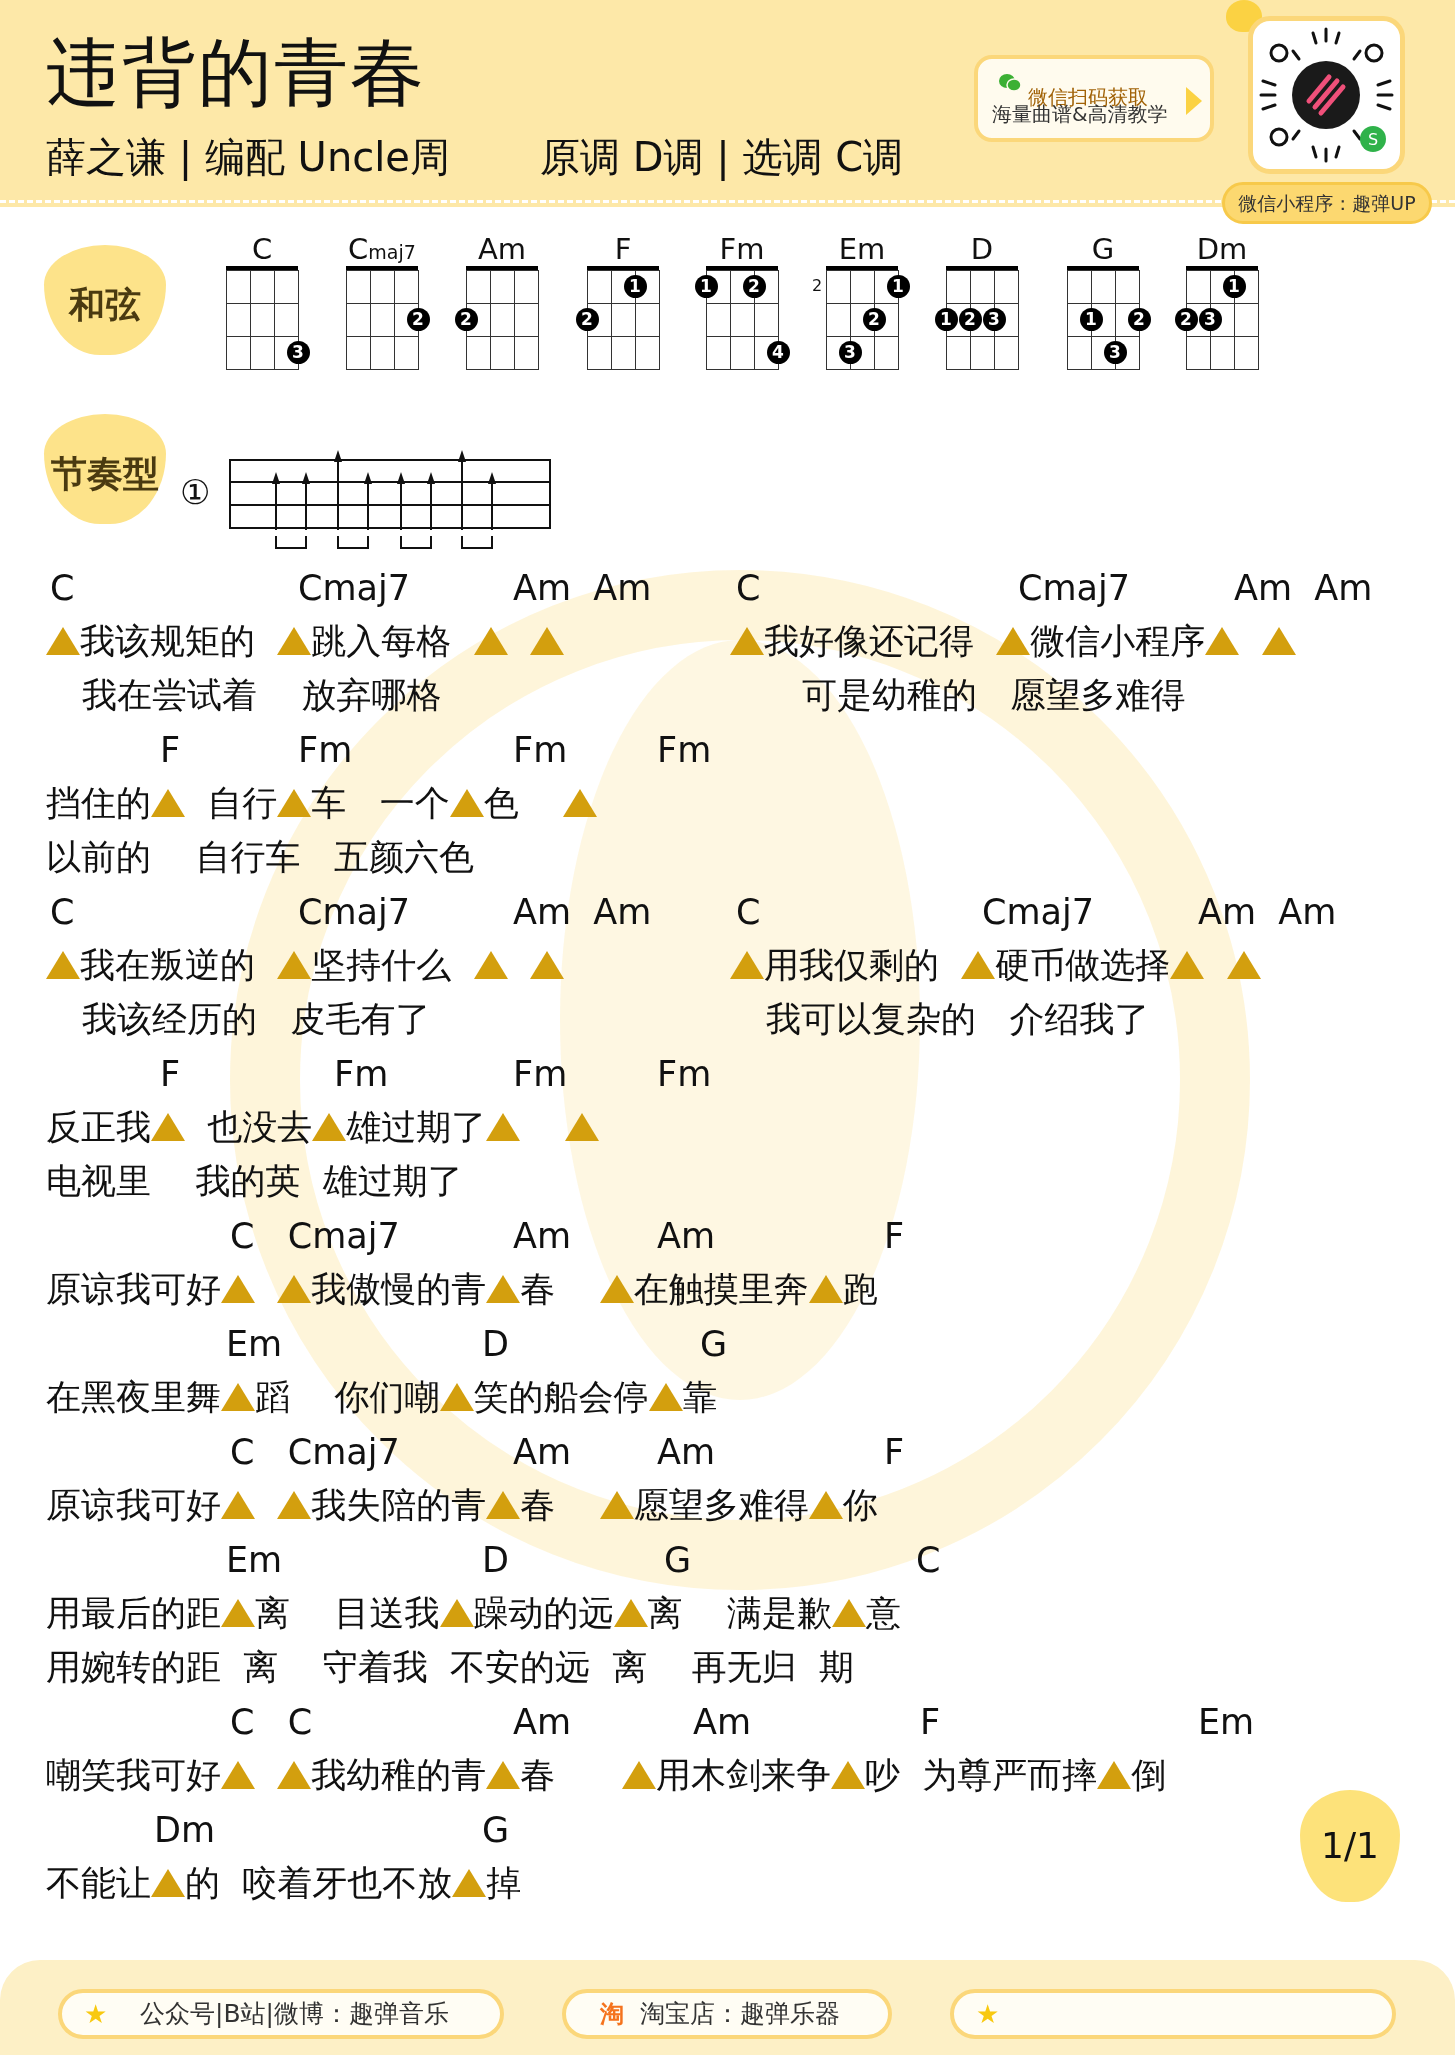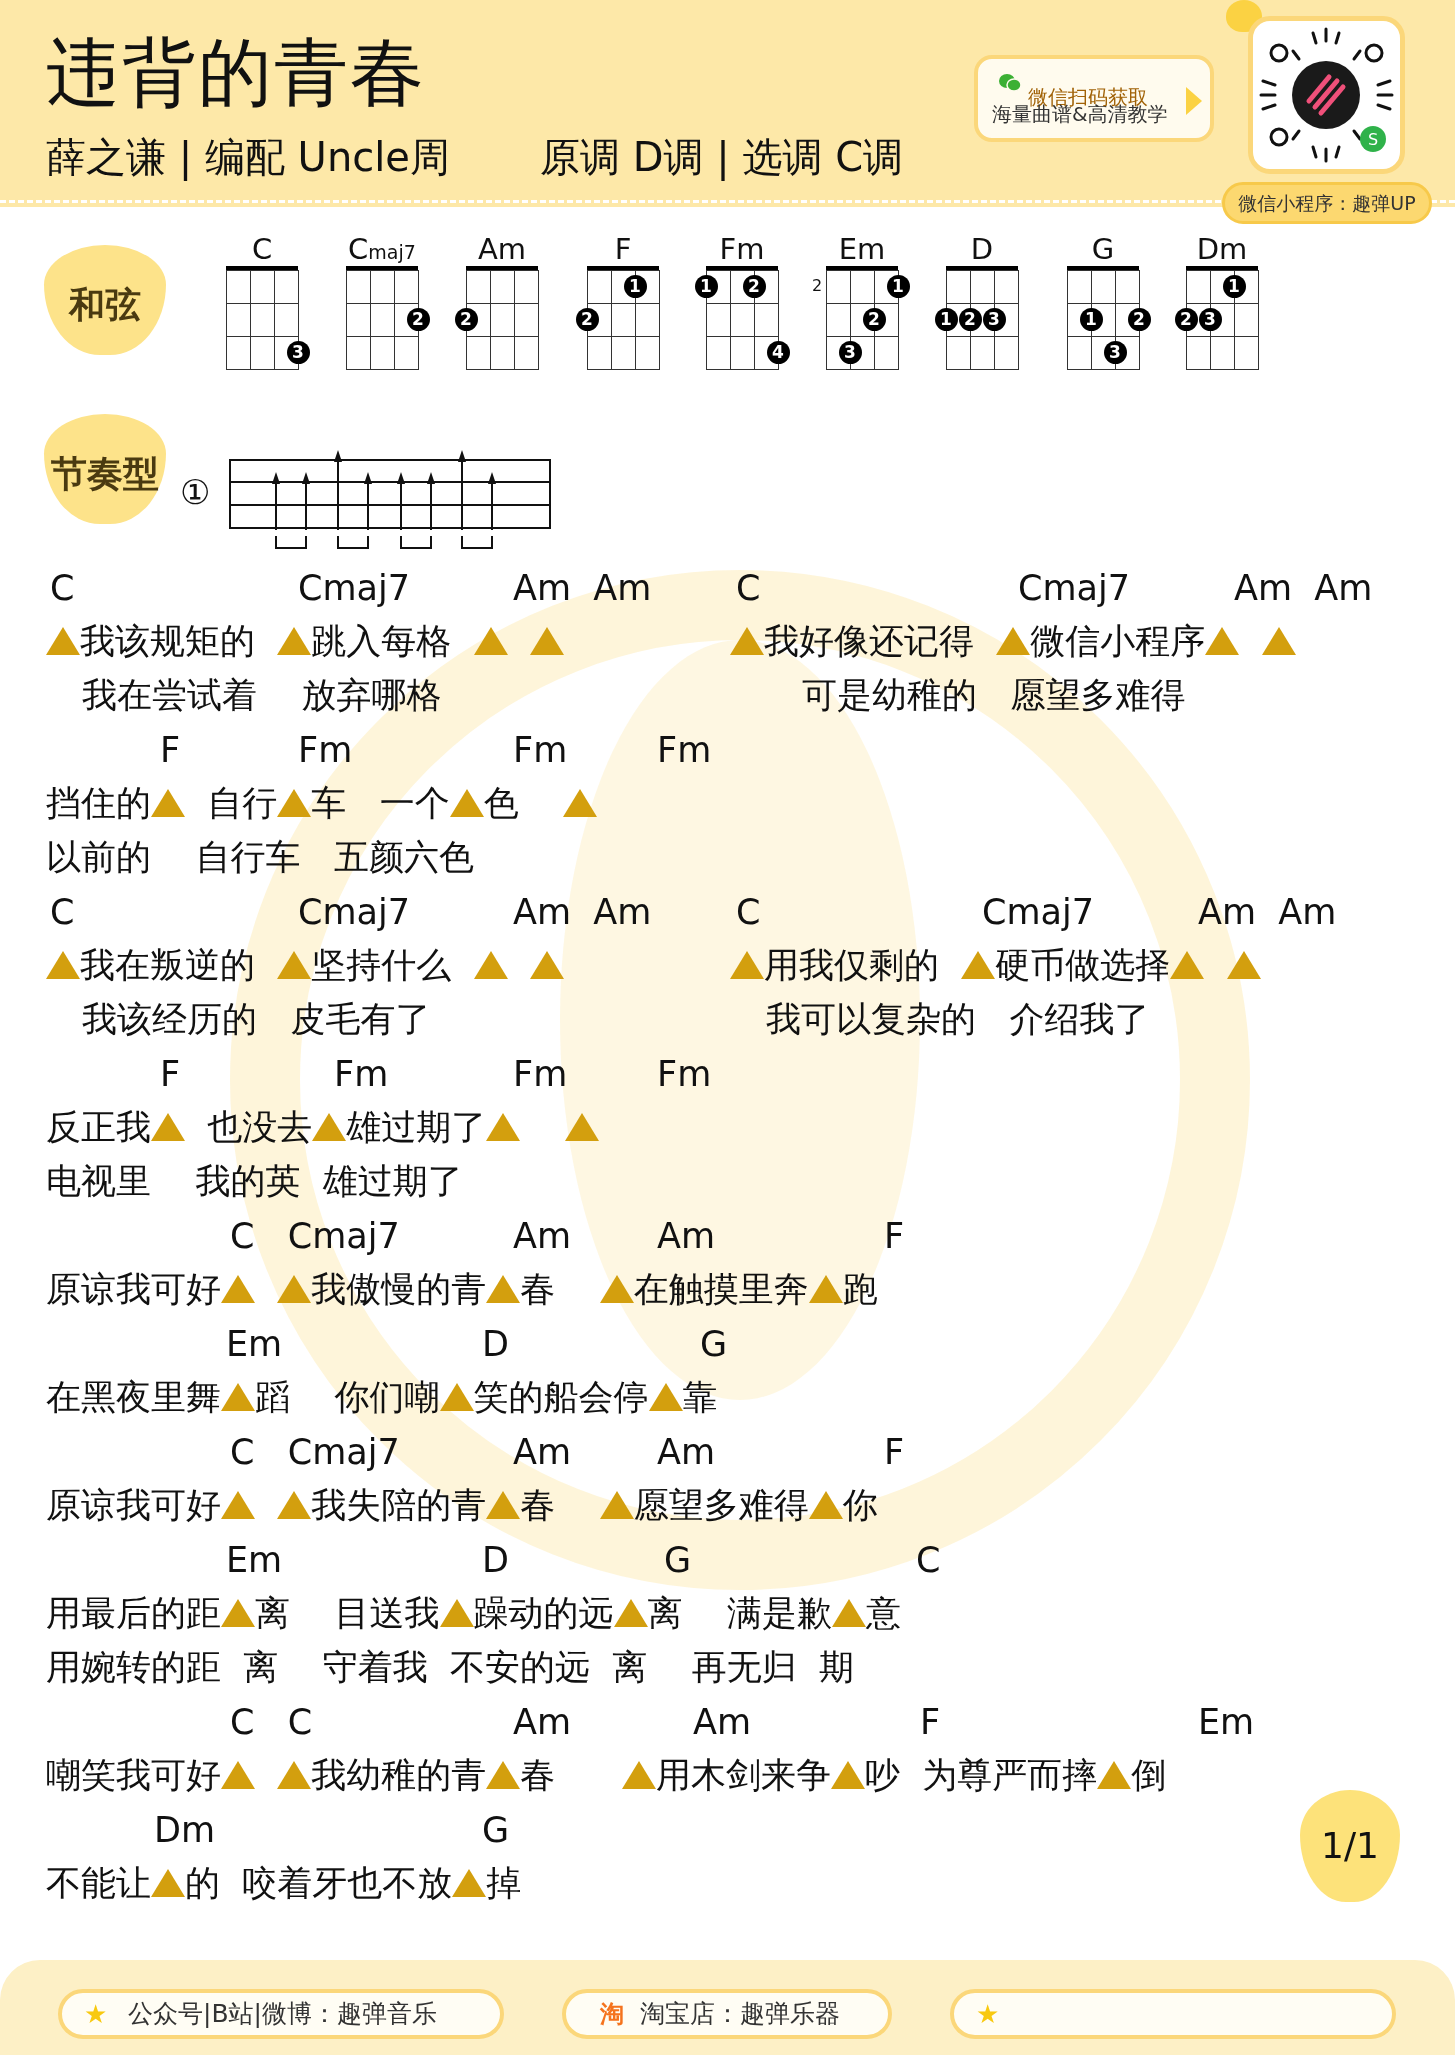--- a/index.html
+++ b/index.html
@@ -354,21 +354,21 @@
     <div class="chord-line" style="left: 154px; top: 1809px;">Dm</div>
     <div class="chord-line" style="left: 482px; top: 1809px;">G</div>
     <div class="lyric-line" style="left: 46px; top: 1862px;"><span>不能让</span><span class="tri"></span><span>的</span><span>  </span><span>咬着牙也不放</span><span class="tri"></span><span>掉</span></div>
   </div>
 
 <div class="page-num">1/1</div>
 
 <div class="footer"></div>
 <div class="pill" style="left:58px;width:446px;">
   <span class="star">★</span>
-  <span style="position:absolute;left:66px;">公众号|B站|微博：趣弹音乐</span>
+  <span style="position:absolute;left:78px;">公众号|B站|微博：趣弹音乐</span>
 </div>
 <div class="pill" style="left:562px;width:330px;">
   <span class="tb">淘</span>
   <span style="position:absolute;left:74px;">淘宝店：趣弹乐器</span>
 </div>
 <div class="pill" style="left:950px;width:446px;">
   <span class="star">★</span>
 </div>
 
 </body></html>

